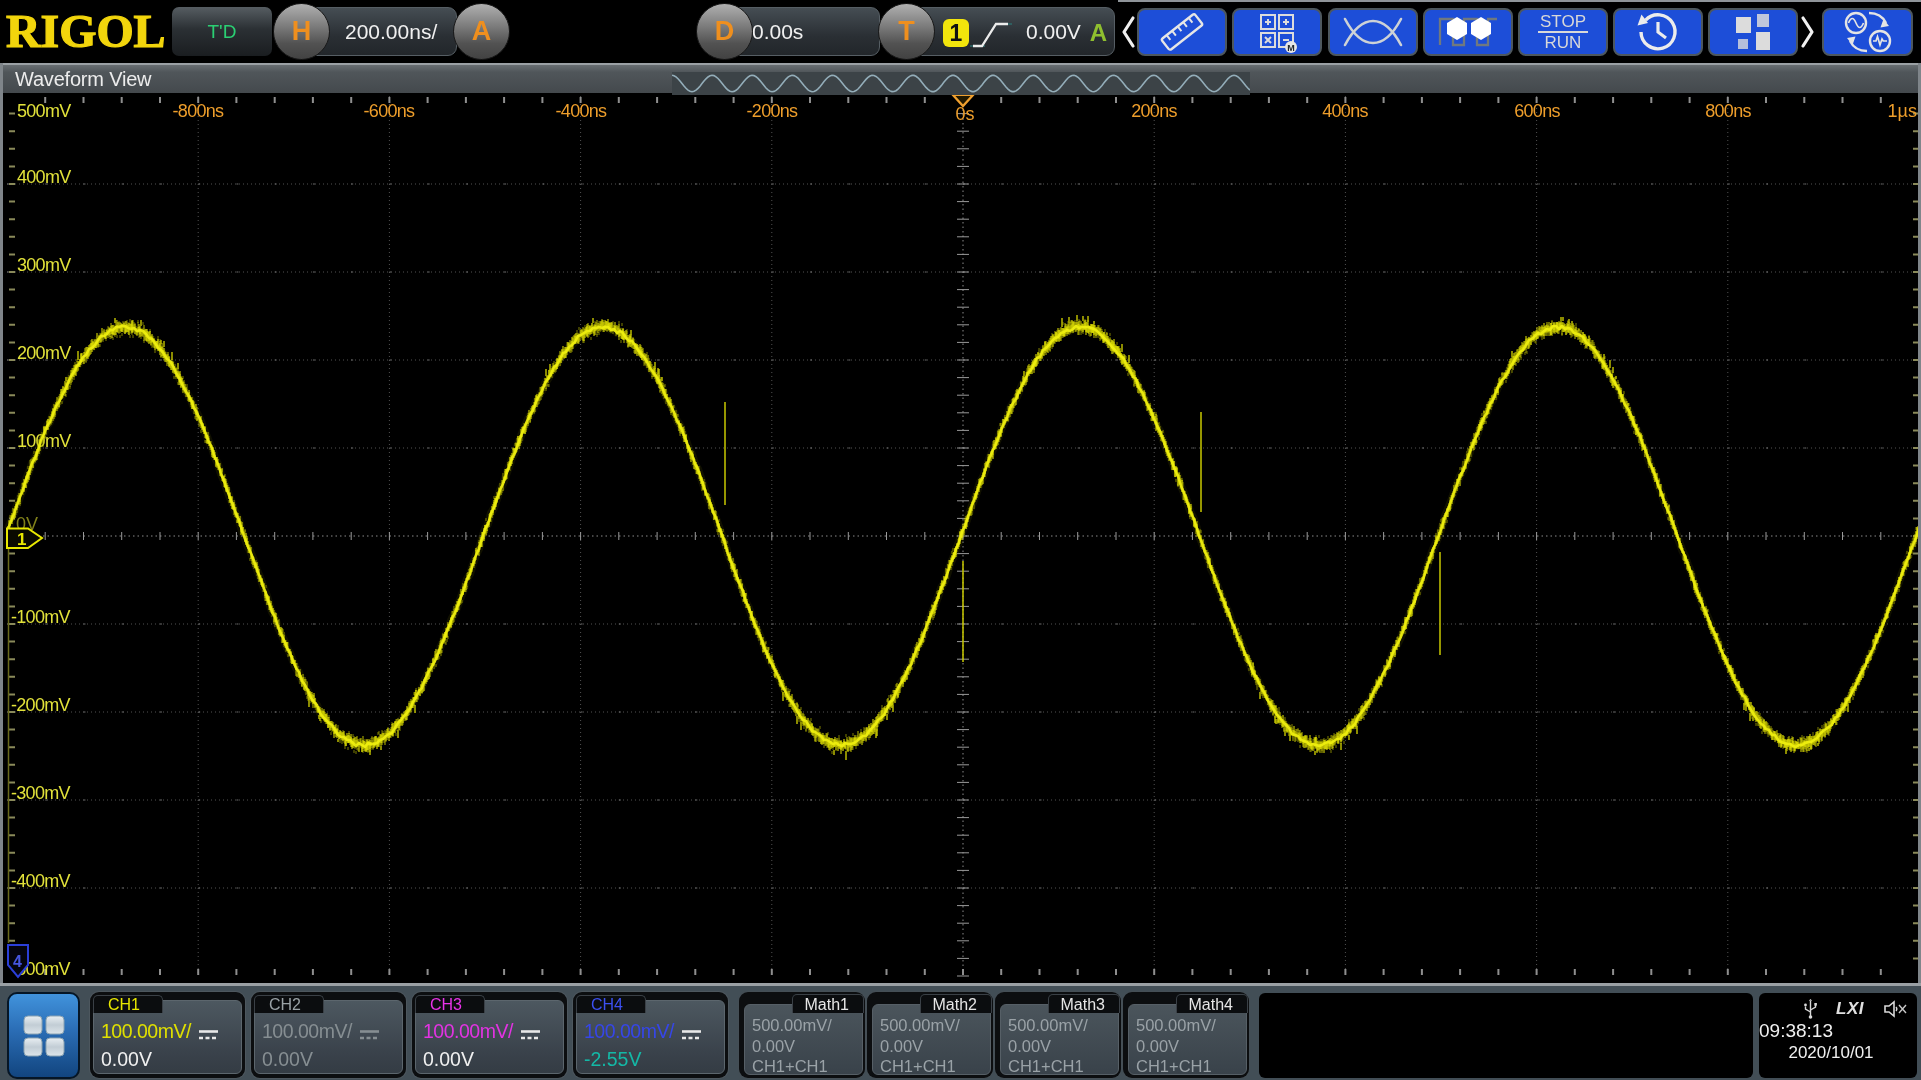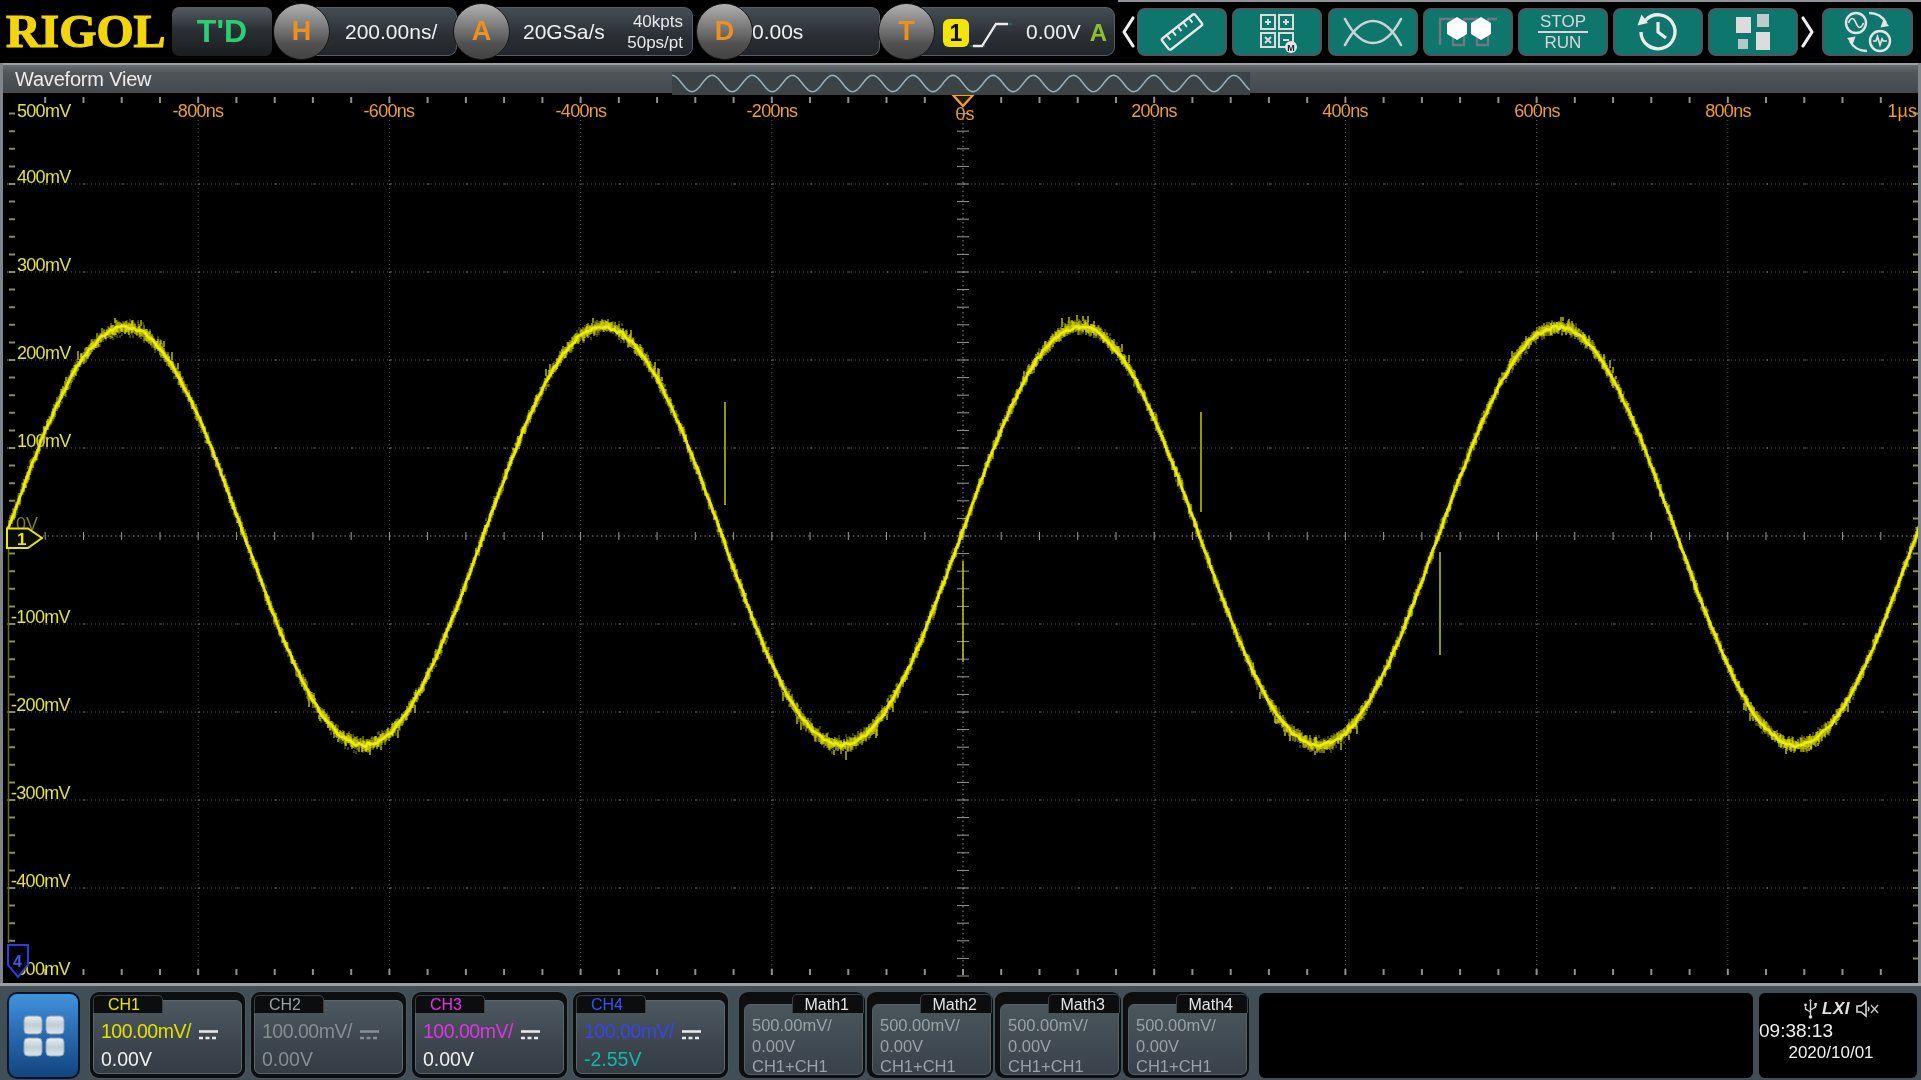--- a/index.html
+++ b/index.html
@@ -1,30 +1,30 @@
 <!DOCTYPE html>
 <html><head><meta charset="utf-8"><style>
 *{margin:0;padding:0;box-sizing:border-box;-webkit-font-smoothing:antialiased}
 html,body{width:1921px;height:1080px;background:#000;overflow:hidden;font-family:"Liberation Sans",sans-serif}
 #hdr{position:absolute;left:0;top:0;width:1568px;height:63px;background:#000}
 #topline{position:absolute;left:1118px;top:0;width:803px;height:2px;background:#8f9499}
 #logo{position:absolute;left:6px;top:5px;width:164px;font-family:"Liberation Serif",serif;font-weight:bold;font-size:46px;color:#f2d50c;letter-spacing:0px;-webkit-text-stroke:1.2px #f2d50c;transform:scale(1.04,1.0);transform-origin:0 50%}
 .pill{position:absolute;top:7px;height:49px;border-radius:7px}
 #tdpill{left:172px;width:100px;background:linear-gradient(180deg,#565d62,#2b3034 45%,#1a1d20);text-align:center}
-#tdpill span{color:#2bcf73;font-size:32px;line-height:49px;font-weight:bold}
+#tdpill span{color:#2bcf73;font-size:19px;line-height:49px;font-weight:normal}
 .vbox{position:absolute;top:7px;height:49px;background:linear-gradient(180deg,#454d53,#2a2f34 60%,#22262a);border:1px solid #565e64;border-radius:9px;color:#f0f0f0}
 .vtxt{font-size:21px;line-height:47px}
 .kpts{position:absolute;right:9px;top:3px;text-align:right;font-size:17px;line-height:21px;color:#e8e8e8}
 .knob{position:absolute;top:3px;width:57px;height:57px;border-radius:50%;background:linear-gradient(180deg,#b0b0b0,#7f7f7f 38%,#525252 72%,#424242);border:1px solid #191919;text-align:center}
 .knob span{color:#ef8f1e;font-size:27px;font-weight:bold;line-height:55px}
 #t1badge{position:absolute;left:37px;top:11px;width:26px;height:28px;background:#f2e50c;border-radius:6px;color:#111;font-size:23px;font-weight:bold;text-align:center;line-height:28px}
 #slope{position:absolute;left:64px;top:7px}
 #atxt{position:absolute;right:7px;top:0;color:#8fbf2f;font-size:24px;line-height:49px;font-weight:bold}
 .chevl{position:absolute;left:1120px;top:15px}.chevr{position:absolute;left:1800px;top:15px}
-.hbtn{position:absolute;top:8px;height:48px;background:#0f766e;border:2px solid #4d575e;border-radius:8px;display:flex;align-items:center;justify-content:center}
+.hbtn{position:absolute;top:8px;height:48px;background:#1d4ed8;border:2px solid #4d575e;border-radius:8px;display:flex;align-items:center;justify-content:center}
 .stoprun{text-align:center;color:#d8d8d8;font-size:17px;line-height:19px}
 .sr1{border-bottom:2px solid #d8d8d8;padding:0 2px}
 #lborder{position:absolute;left:0;top:63px;width:3px;height:920px;background:#7f858a;z-index:8}
 #rborder{position:absolute;left:1918px;top:63px;width:3px;height:920px;background:#7f858a;z-index:8}
 #tbar{position:absolute;left:0;top:63px;width:1921px;height:30px;background:linear-gradient(180deg,#686e72,#50565a 25%,#44494d);border-top:2px solid #9aa0a4;color:#ececec;font-size:20px;letter-spacing:-0.2px;line-height:28px;padding-left:15px}
 #ovstrip{position:absolute;left:672px;top:72px;width:578px;height:23px;background:#3c4347;z-index:5}
 #plot{position:absolute;left:0;top:93px}
 #bbar{position:absolute;left:0;top:983px;width:1921px;height:97px;background:#424e56;border-top:3px solid #9aa0a4}
 #bluebtn{position:absolute;left:7px;top:6px;width:73px;height:87px;border-radius:10px;background:linear-gradient(180deg,#4193dc,#2a6cb4 45%,#12457f);border:2px solid #061626;display:flex;align-items:center;justify-content:center}
 .chbox{position:absolute;top:6px;width:155px;height:86px;background:#0c0e10;border-radius:9px;box-shadow:0 0 0 1px #4d575e}
@@ -33,34 +33,33 @@
 .chscale{position:absolute;left:11px;top:28px;font-size:19.5px;letter-spacing:-0.5px}
 .chdc{position:absolute;left:109px;top:34px}
 .choff{position:absolute;left:11px;top:56px;font-size:19.5px}
 .mbox{position:absolute;top:6px;width:126px;height:86px;background:#0c0e10;border-radius:9px;box-shadow:0 0 0 1px #454f56}
 .mbody{position:absolute;left:5px;top:12px;right:2px;bottom:3px;border-radius:6px;background:linear-gradient(180deg,#4b555c,#39424a);border:1px solid #565f66}
 .mtab{position:absolute;right:1px;top:2px;width:72px;height:19px;background:#0b0d0f;border-radius:5px 5px 0 0;border:1px solid #3a4046;border-bottom:none;font-size:16px;line-height:19px;color:#e6e6e6;text-align:right;padding-right:14px}
 .mlines{position:absolute;left:13px;top:23px}
 .ml{font-size:16.5px;line-height:20.5px;color:#9aa2a7}
 #blackbox{position:absolute;left:1259px;top:7px;width:494px;height:85px;background:#000;border-radius:6px}
 #clockbox{position:absolute;left:1759px;top:7px;width:158px;height:85px;background:#000;border-radius:6px;color:#f0f0f0}
-#cicons{position:absolute;left:45px;top:6px;display:flex;align-items:center;gap:5px}
+#cicons{position:absolute;left:45px;top:6px;display:flex;align-items:center;gap:19px}
 #lxi{font-style:italic;font-weight:bold;font-size:17px;color:#e0e0e0;letter-spacing:0.5px}
 #ctime{position:absolute;left:0;top:27px;width:158px;text-align:left;font-size:19px}
 #cdate{position:absolute;left:0;top:50px;width:144px;text-align:center;font-size:17px}
 </style></head>
 <body>
 
 <div id="hdr">
 <div id="topline"></div>
 <div id="logo">RIGOL</div>
 <div class="pill" id="tdpill"><span>T'D</span></div>
 <div class="vbox" style="left:300px;width:157px"><span class="vtxt" style="margin-left:44px">200.00ns/</span></div>
 <div class="knob" style="left:273px"><span>H</span></div>
-<div class="vbox" style="left:480px;width:213px"><span class="vtxt" style="margin-left:42px">20GSa/s</span><span class="kpts">40kpts<br>50ps/pt</span></div>
 <div class="knob" style="left:453px"><span>A</span></div>
 <div class="vbox" style="left:720px;width:160px"><span class="vtxt" style="margin-left:31px">0.00s</span></div>
 <div class="knob" style="left:696px"><span>D</span></div>
 <div class="vbox" style="left:905px;width:210px">
   <div id="t1badge">1</div>
   <div id="slope"><svg width="42" height="38" viewBox="0 0 42 38">
           <path d="M0 31h15M26 9h16" stroke="#2e6b6b" stroke-width="1.4" fill="none"></path>
           <path d="M3 31h9L26 9h12" stroke="#ececec" stroke-width="2.3" fill="none"></path>
         </svg></div>
   <span class="vtxt" style="margin-left:120px">0.00V</span>

